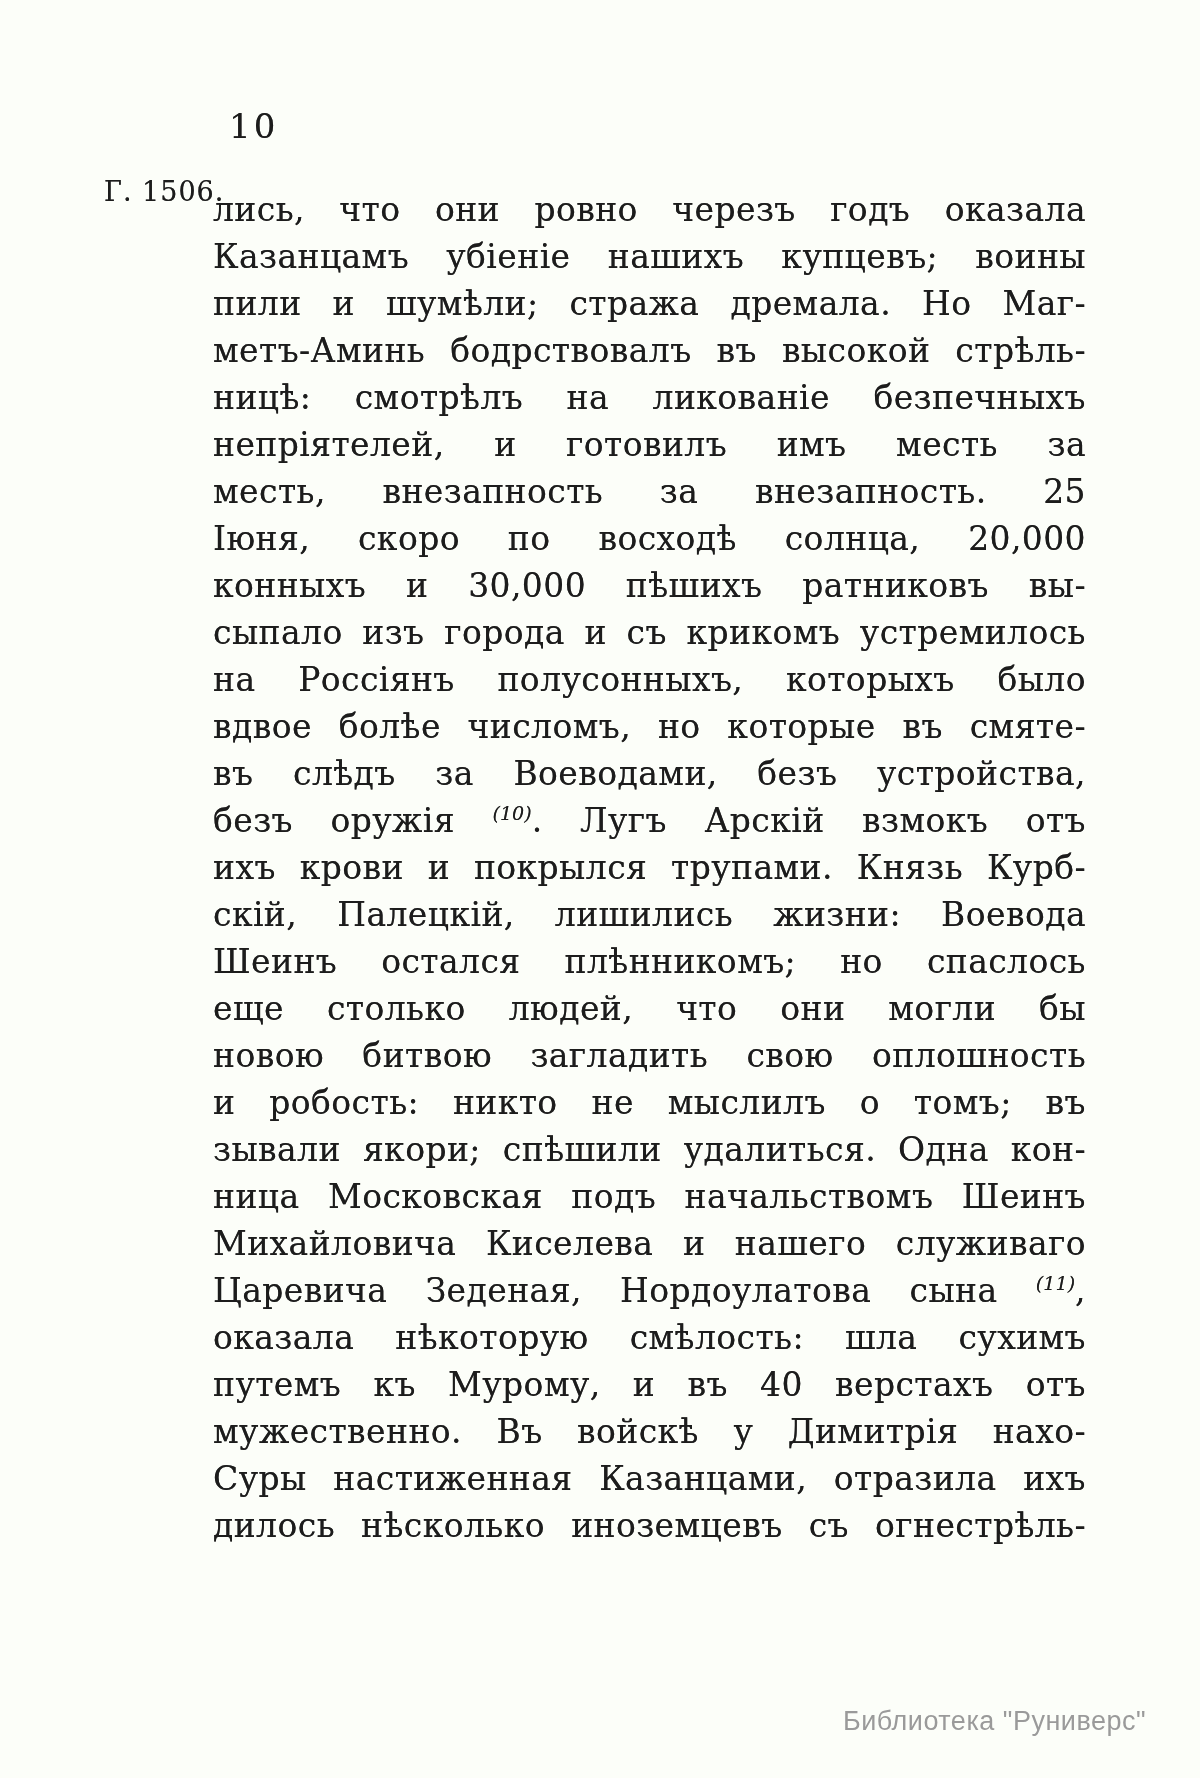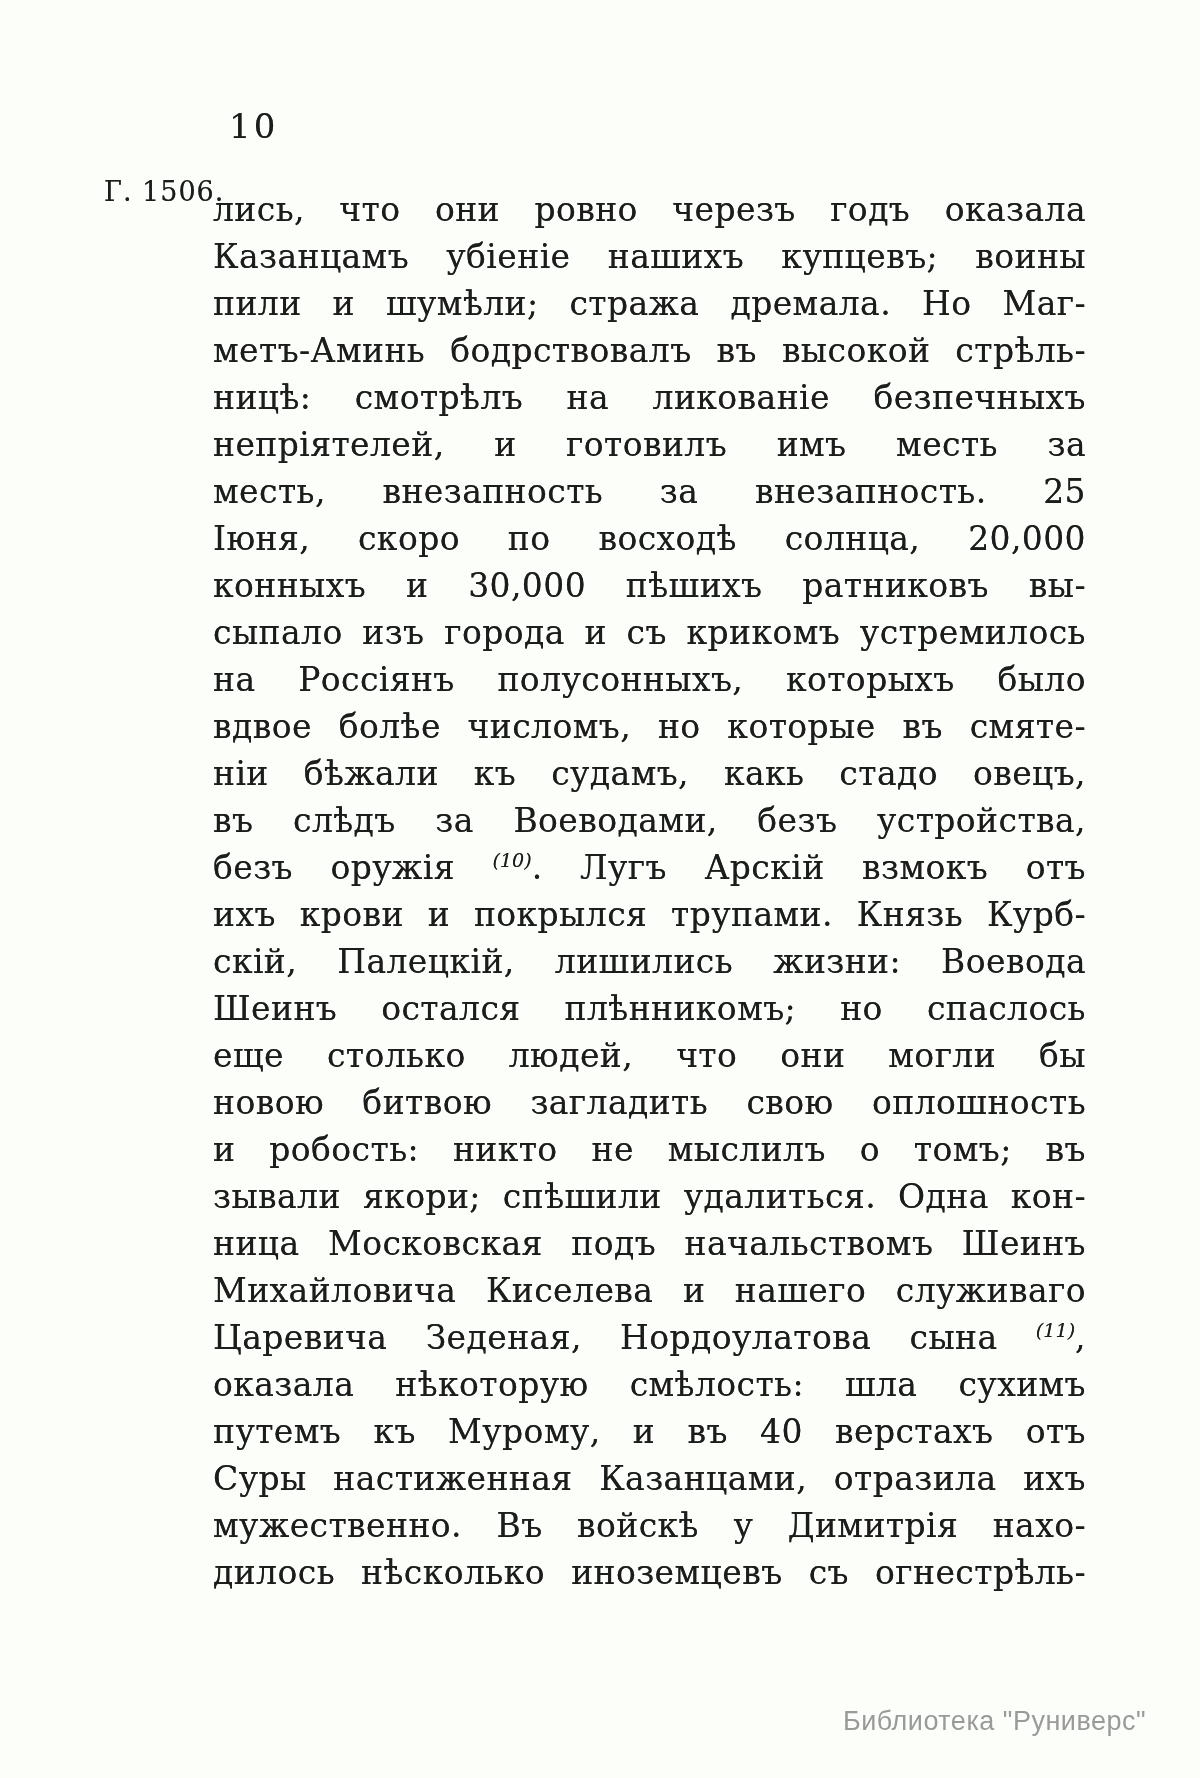--- a/index.html
+++ b/index.html
@@ -77,34 +77,33 @@
       <div class="line">пили и шумѣли; стража дремала. Но Маг-</div>
       <div class="line">метъ-Аминь бодрствовалъ въ высокой стрѣль-</div>
       <div class="line">ницѣ: смотрѣлъ на ликованіе безпечныхъ</div>
       <div class="line">непріятелей, и готовилъ имъ месть за</div>
       <div class="line">месть, внезапность за внезапность. 25</div>
       <div class="line">Іюня, скоро по восходѣ солнца, 20,000</div>
       <div class="line">конныхъ и 30,000 пѣшихъ ратниковъ вы-</div>
       <div class="line">сыпало изъ города и съ крикомъ устремилось</div>
       <div class="line">на Россіянъ полусонныхъ, которыхъ было</div>
       <div class="line">вдвое болѣе числомъ, но которые въ смяте-</div>
-      <div class="line">ніи бѣжали къ судамъ, какь стадо овецъ,</div>
       <div class="line">въ слѣдъ за Воеводами, безъ устройства,</div>
       <div class="line">безъ оружія <sup class="ref">(10)</sup>. Лугъ Арскій взмокъ отъ</div>
       <div class="line">ихъ крови и покрылся трупами. Князь Курб-</div>
       <div class="line">скій, Палецкій, лишились жизни: Воевода</div>
       <div class="line">Шеинъ остался плѣнникомъ; но спаслось</div>
       <div class="line">еще столько людей, что они могли бы</div>
       <div class="line">новою битвою загладить свою оплошность</div>
       <div class="line">и робость: никто не мыслилъ о томъ; въ</div>
       <div class="line">зывали якори; спѣшили удалиться. Одна кон-</div>
       <div class="line">ница Московская подъ начальствомъ Шеинъ</div>
       <div class="line">Михайловича Киселева и нашего служиваго</div>
       <div class="line">Царевича Зеденая, Нордоулатова сына <sup class="ref">(11)</sup>,</div>
       <div class="line">оказала нѣкоторую смѣлость: шла сухимъ</div>
       <div class="line">путемъ къ Мурому, и въ 40 верстахъ отъ</div>
+      <div class="line">мужественно. Въ войскѣ у Димитрія нахо-</div>
       <div class="line">Суры настиженная Казанцами, отразила ихъ</div>
-      <div class="line">мужественно. Въ войскѣ у Димитрія нахо-</div>
       <div class="line">дилось нѣсколько иноземцевъ съ огнестрѣль-</div>
     </div>
 
   <div class="watermark">Библиотека "Руниверс"</div>
 </div>
 
 </body></html>

